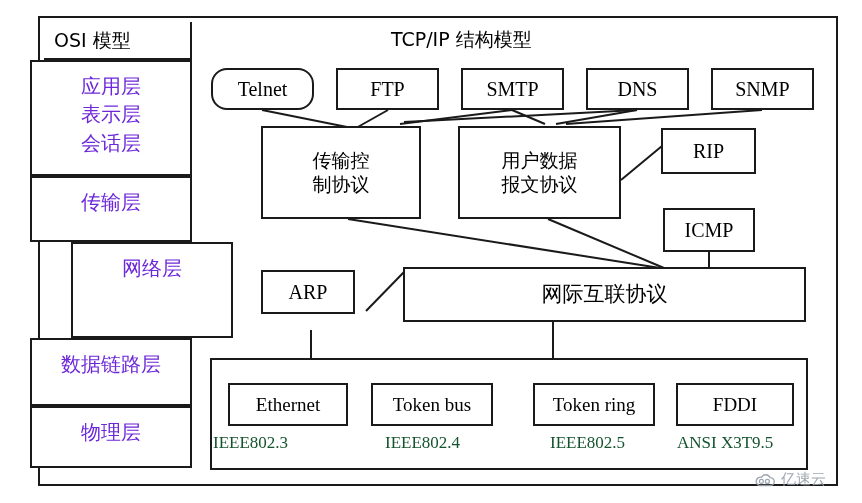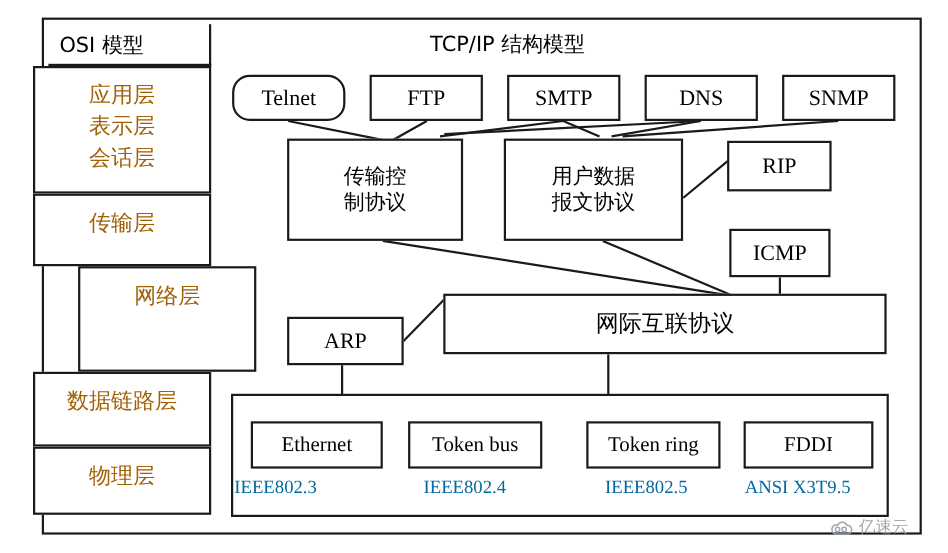--- a/index.html
+++ b/index.html
@@ -37,36 +37,36 @@
   .node.cjk {
     font-family: "DejaVu Sans", "Liberation Sans", sans-serif;
     font-size: 19px;
   }
   .layer-cell {
     border: 2px solid #1a1a1a;
     background: #ffffff;
     display: flex;
     align-items: flex-start;
     justify-content: center;
-    color: #a16207;
+    color: #6d28d9;
     font-family: "DejaVu Sans", "Liberation Sans", sans-serif;
     font-size: 20px;
     line-height: 1.42;
     padding-top: 10px;
     z-index: 4;
   }
   .title-text {
     color: #000000;
     font-family: "DejaVu Sans", "Liberation Sans", sans-serif;
     font-size: 19px;
     white-space: nowrap;
     z-index: 6;
   }
   .std-label {
-    color: #0369a1;
+    color: #14532d;
     font-family: "Liberation Serif", "DejaVu Serif", serif;
     font-size: 17px;
     white-space: nowrap;
     text-align: left;
     z-index: 6;
   }
   
   #wires { position: absolute; left: 0; top: 0; width: 862px; height: 503px; z-index: 2; }
   #wires line, #wires path { stroke: #1a1a1a; stroke-width: 2; fill: none; }
 
@@ -138,21 +138,21 @@
   <div class="abs node latin" style="left:586px; top:68px; width:103px; height:42px; font-size:20px;">DNS</div>
   <div class="abs node latin" style="left:711px; top:68px; width:103px; height:42px; font-size:20px;">SNMP</div>
 
   <div class="abs node cjk" style="left:261px; top:126px; width:160px; height:93px; white-space:pre-line;">传输控
 制协议</div>
   <div class="abs node cjk" style="left:458px; top:126px; width:163px; height:93px; white-space:pre-line;">用户数据
 报文协议</div>
   <div class="abs node latin" style="left:661px; top:128px; width:95px; height:46px; font-size:20px;">RIP</div>
 
   <div class="abs node latin" style="left:663px; top:208px; width:92px; height:44px; font-size:20px;">ICMP</div>
-  <div class="abs node latin" style="left:261px; top:288px; width:106px; height:44px; font-size:20px;">ARP</div>
+  <div class="abs node latin" style="left:261px; top:270px; width:94px; height:44px; font-size:20px;">ARP</div>
   <div class="abs node cjk" style="left:403px; top:267px; width:403px; height:55px; font-size:21px;">网际互联协议</div>
 
   <div class="abs frame" style="left:210px; top:358px; width:598px; height:112px; z-index:3;"></div>
 
   <div class="abs node latin" style="left:228px; top:383px; width:120px; height:43px; font-size:19px;">Ethernet</div>
   <div class="abs node latin" style="left:371px; top:383px; width:122px; height:43px; font-size:19px;">Token bus</div>
   <div class="abs node latin" style="left:533px; top:383px; width:122px; height:43px; font-size:19px;">Token ring</div>
   <div class="abs node latin" style="left:676px; top:383px; width:118px; height:43px; font-size:19px;">FDDI</div>
 
   <div class="abs std-label" style="left:213px; top:433px;">IEEE802.3</div>

